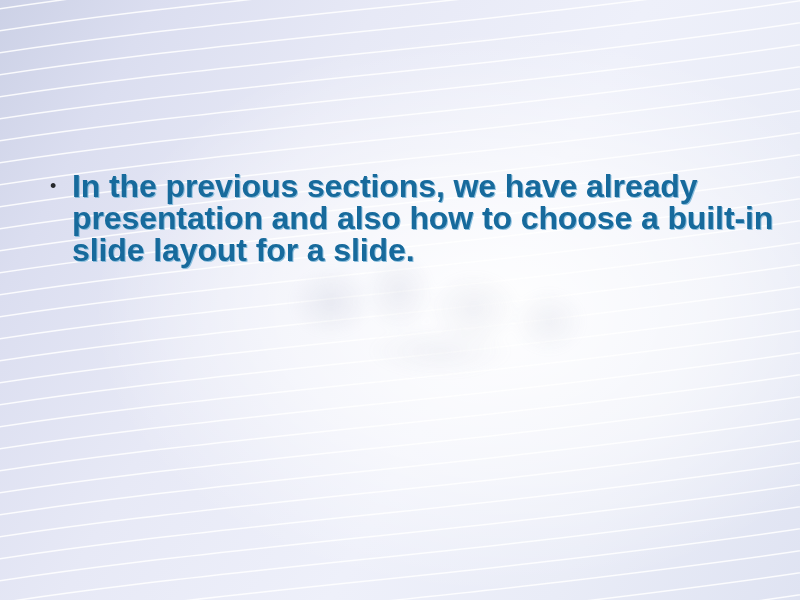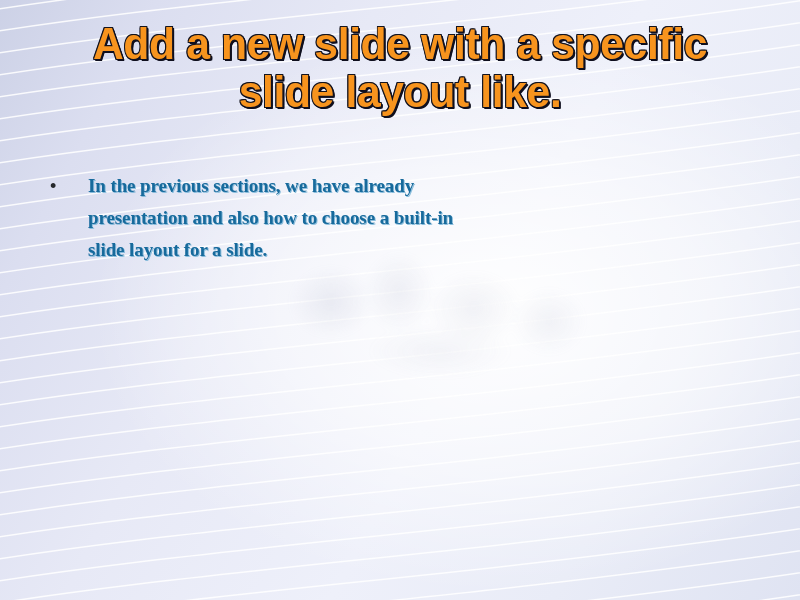--- a/index.html
+++ b/index.html
@@ -113,29 +113,28 @@
     width: 26px;
     font-size: 18px;
     line-height: 32px;
     color: #26282b;
     text-align: left;
     padding-left: 4px;
     box-sizing: border-box;
   }
   .bullet-text {
     flex: 1 1 auto;
-    font-family: Liberation Serif, serif;
+    font-family: Liberation Sans, sans-serif;
     font-weight: bold;
-    font-size: 19px;
+    font-size: 32px;
     line-height: 32px;
     letter-spacing: -0.1px;
     color: #176a9c;
     text-shadow: 1px 1px 0 rgba(120,180,215,0.85);
     max-width: 600px;
-    margin-left: 16px;
   }
   .bullet-text .ln { display: block; white-space: nowrap; }
 </style>
 </head>
 <body>
 
 <div id="slide">
 
   <div id="lines">
     <svg viewBox="0 0 920 720" preserveAspectRatio="none" xmlns="http://www.w3.org/2000/svg">
@@ -175,24 +174,20 @@
         <path d="M-20 764 C 180 728, 420 710, 620 686 S 880 652, 940 642"></path>
         <path d="M-20 786 C 180 750, 420 732, 620 708 S 880 674, 940 664"></path>
       </g>
     </svg>
   </div>
 
   <div id="watermark"></div>
 
   <div id="content">
 
-    <div id="title-block">
-      <div class="title-line">Add a new slide with a specific</div>
-      <div class="title-line">slide layout like.</div>
-    </div>
 
     <div id="body-block">
       <div class="bullet-row">
         <span class="bullet-marker">•</span>
         <div class="bullet-text">
           <span class="ln">In the previous sections, we have already</span>
           <span class="ln">presentation and also how to choose a built-in</span>
           <span class="ln">slide layout for a slide.</span>
         </div>
       </div>

